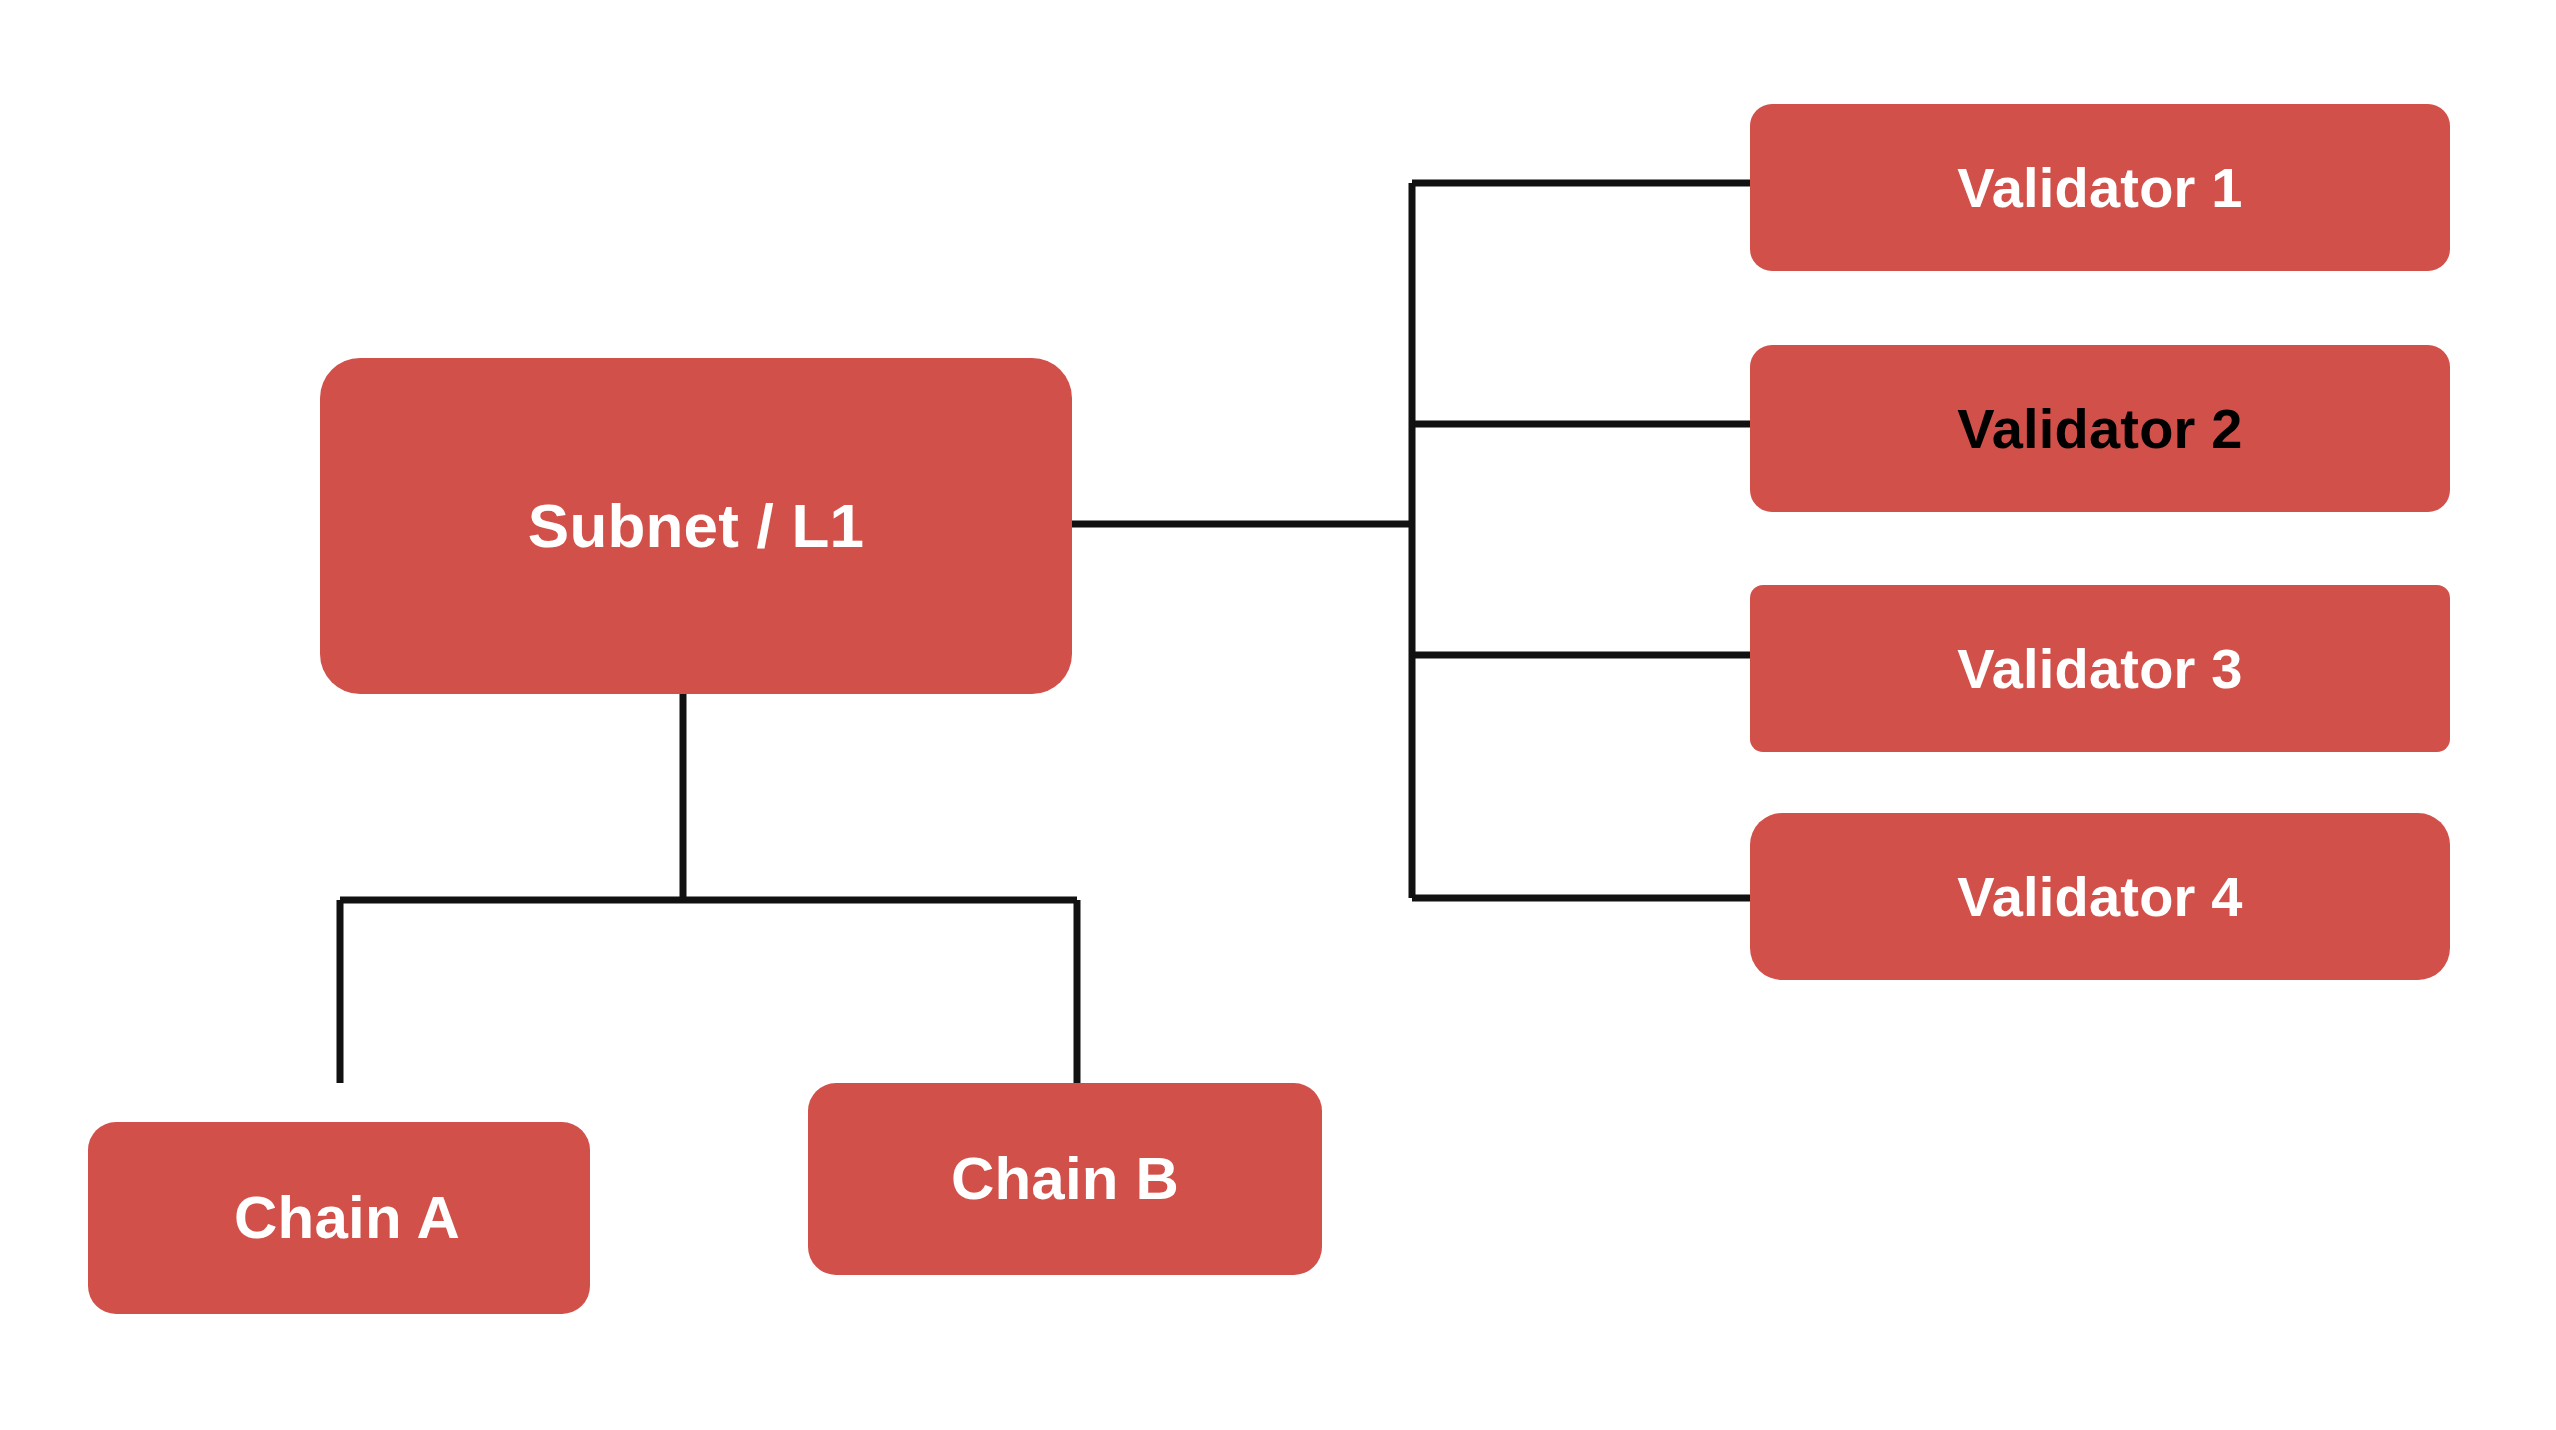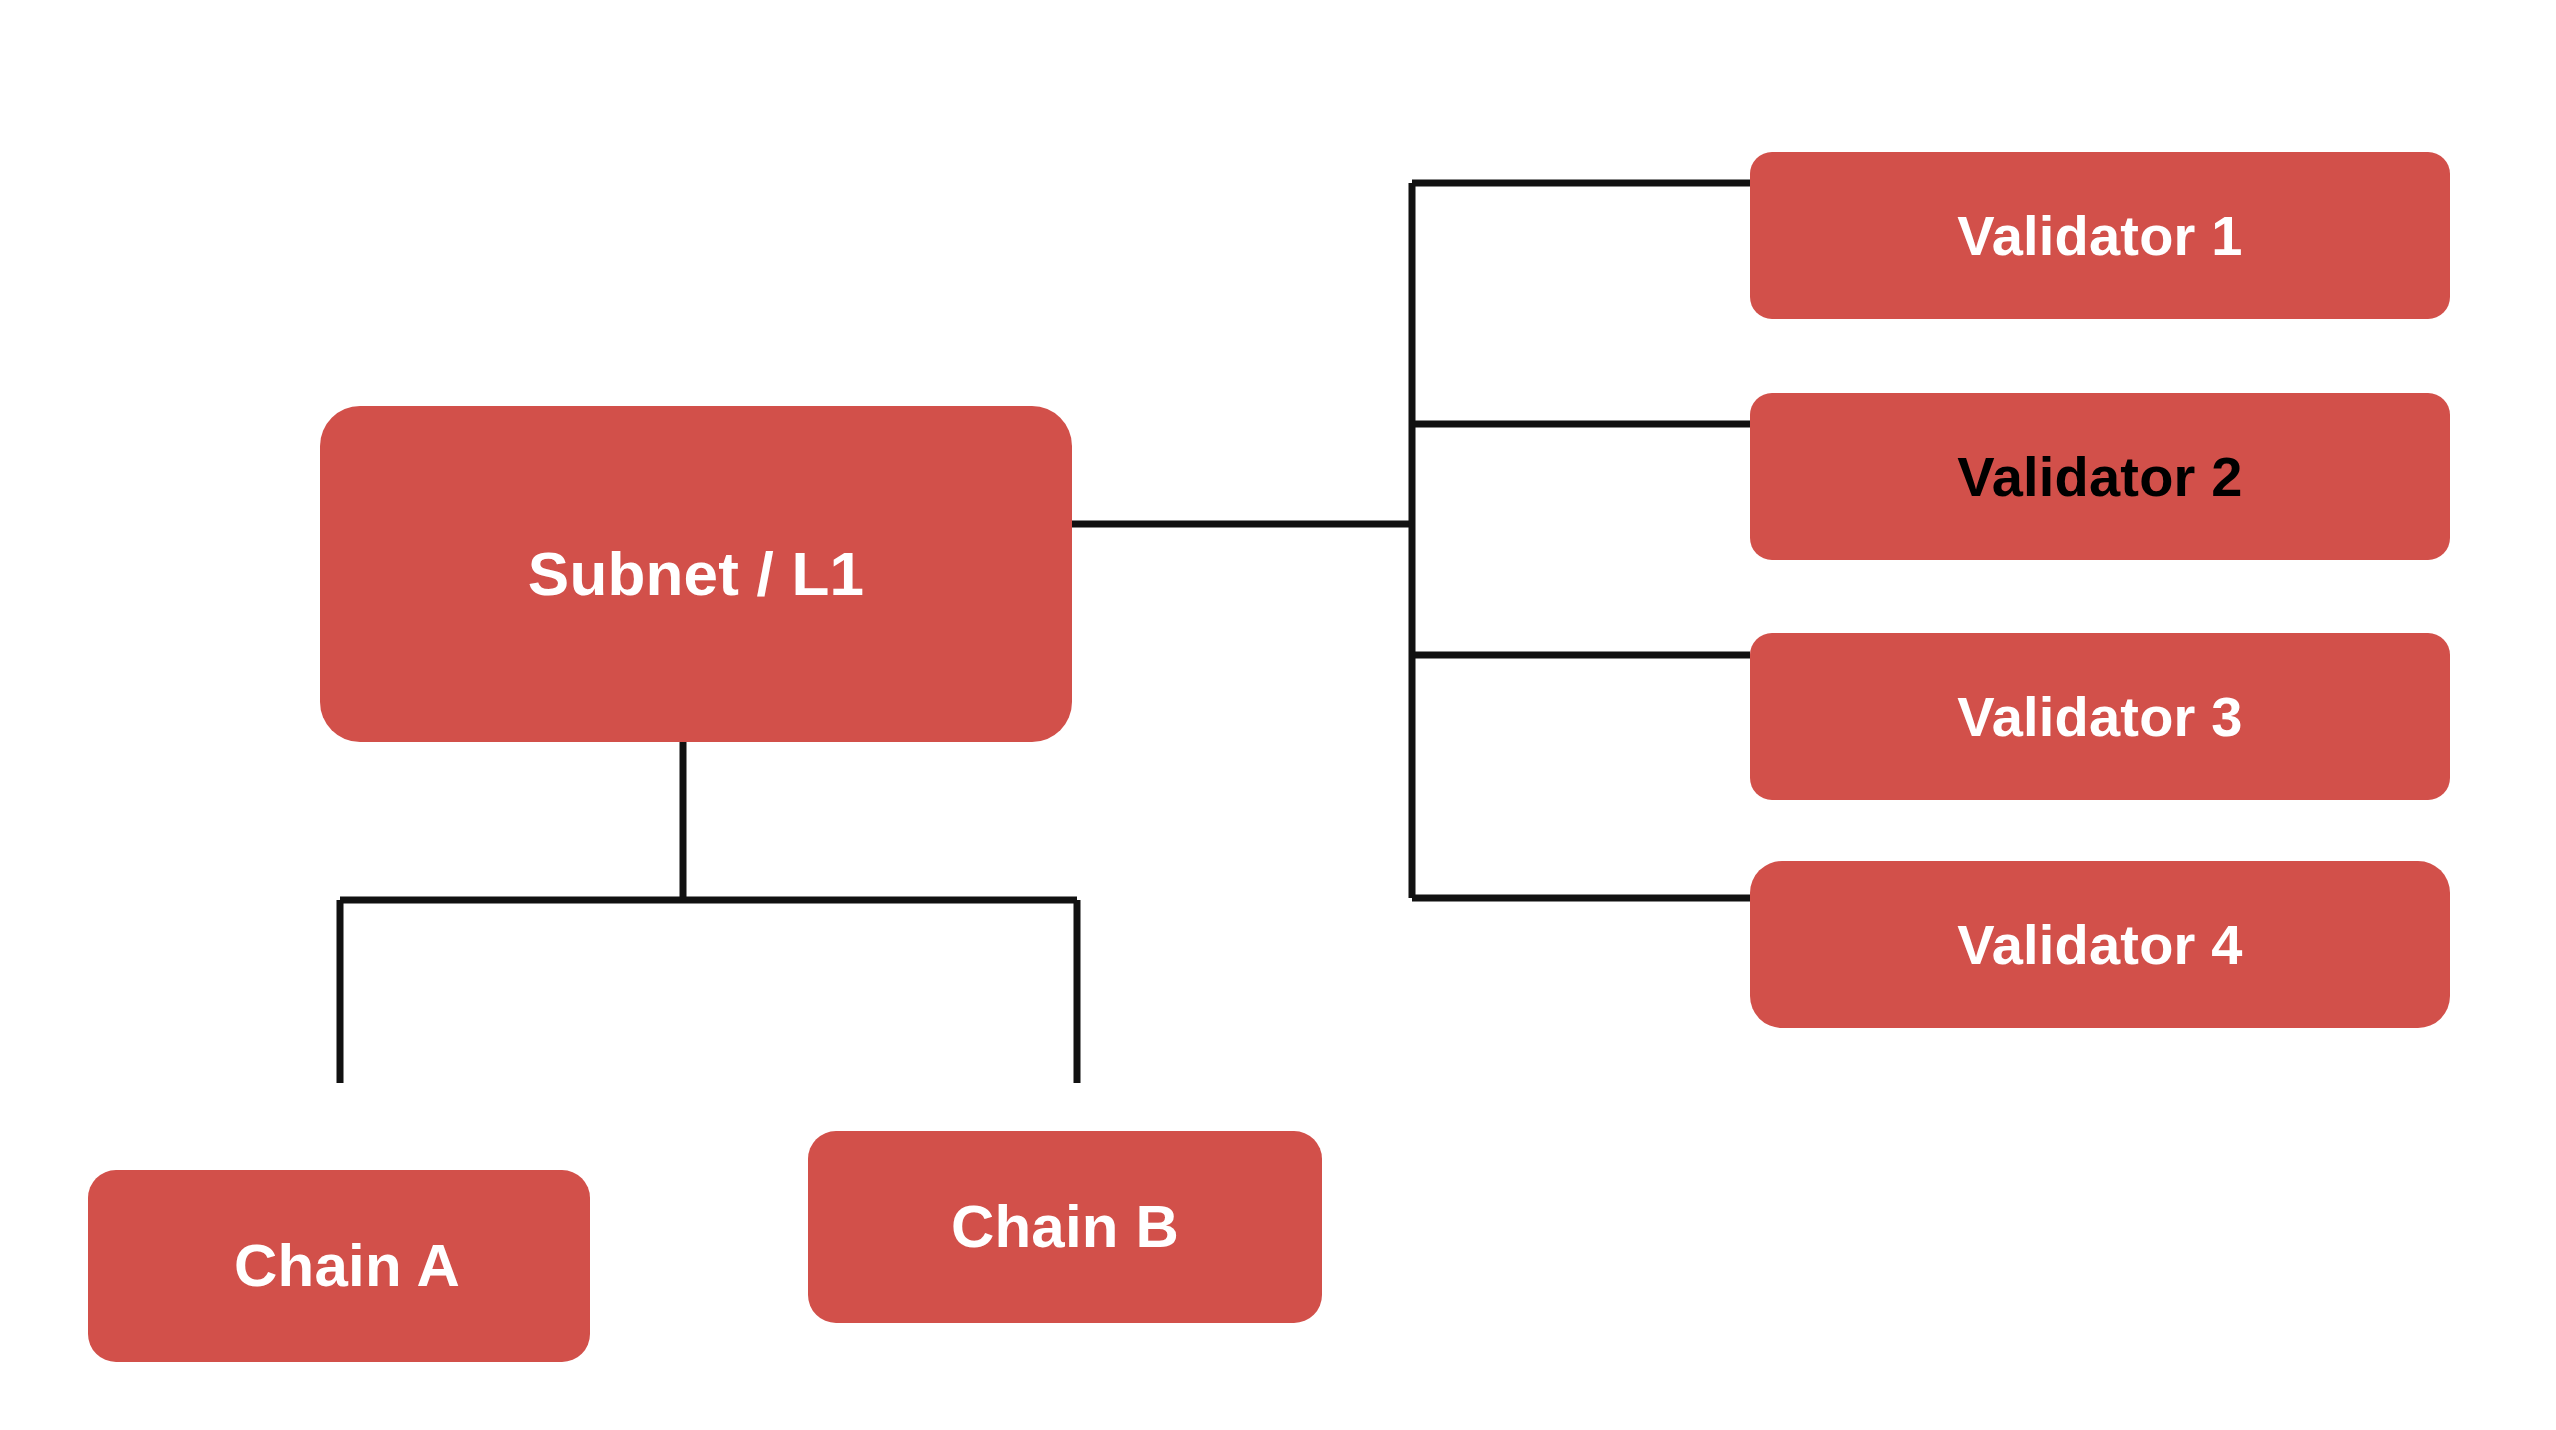--- a/index.html
+++ b/index.html
@@ -30,21 +30,20 @@
     align-items: center;
     justify-content: center;
     box-sizing: border-box;
     background: #D2504A;
     color: #ffffff;
     font-weight: bold;
     text-align: right;
     line-height: 1.1;
     white-space: nowrap;
     letter-spacing: 0.2px;
-    margin-top: 48px;
   }
   .node-root {
     left: 305px;
     top: 358px;
     width: 752px;
     height: 336px;
     border-radius: 40px;
     font-size: 62px;
   }
   .node-validator {
@@ -92,21 +91,21 @@
   </div>
 
   <div class="node node-validator v1" style="left: 1750px; top: 104px; width: 700px; height: 167px; border-radius: 22px; background: rgb(210, 80, 74); color: rgb(255, 255, 255);">
     <span>Validator 1</span>
   </div>
 
   <div class="node node-validator v2" style="left: 1750px; top: 345px; width: 700px; height: 167px; border-radius: 22px; background: rgb(210, 80, 74); color: #000000;">
     <span>Validator 2</span>
   </div>
 
-  <div class="node node-validator v3" style="left: 1750px; top: 585px; width: 700px; height: 167px; border-radius: 22px; background: rgb(210, 80, 74); color: rgb(255, 255, 255);">
+  <div class="node node-validator v3" style="left: 1750px; top: 585px; width: 700px; height: 167px; border-radius: 13px; background: rgb(210, 80, 74); color: rgb(255, 255, 255);">
     <span>Validator 3</span>
   </div>
 
   <div class="node node-validator v4" style="left: 1750px; top: 813px; width: 700px; height: 167px; border-radius: 32px; background: rgb(210, 80, 74); color: rgb(255, 255, 255);">
     <span>Validator 4</span>
   </div>
 
   <div class="node node-chain chain-a" style="left: 88px; top: 1122px; width: 502px; height: 192px; border-radius: 28px; background: rgb(210, 80, 74); color: rgb(255, 255, 255); padding-left: 16px;">
     <span>Chain A</span>
   </div>

